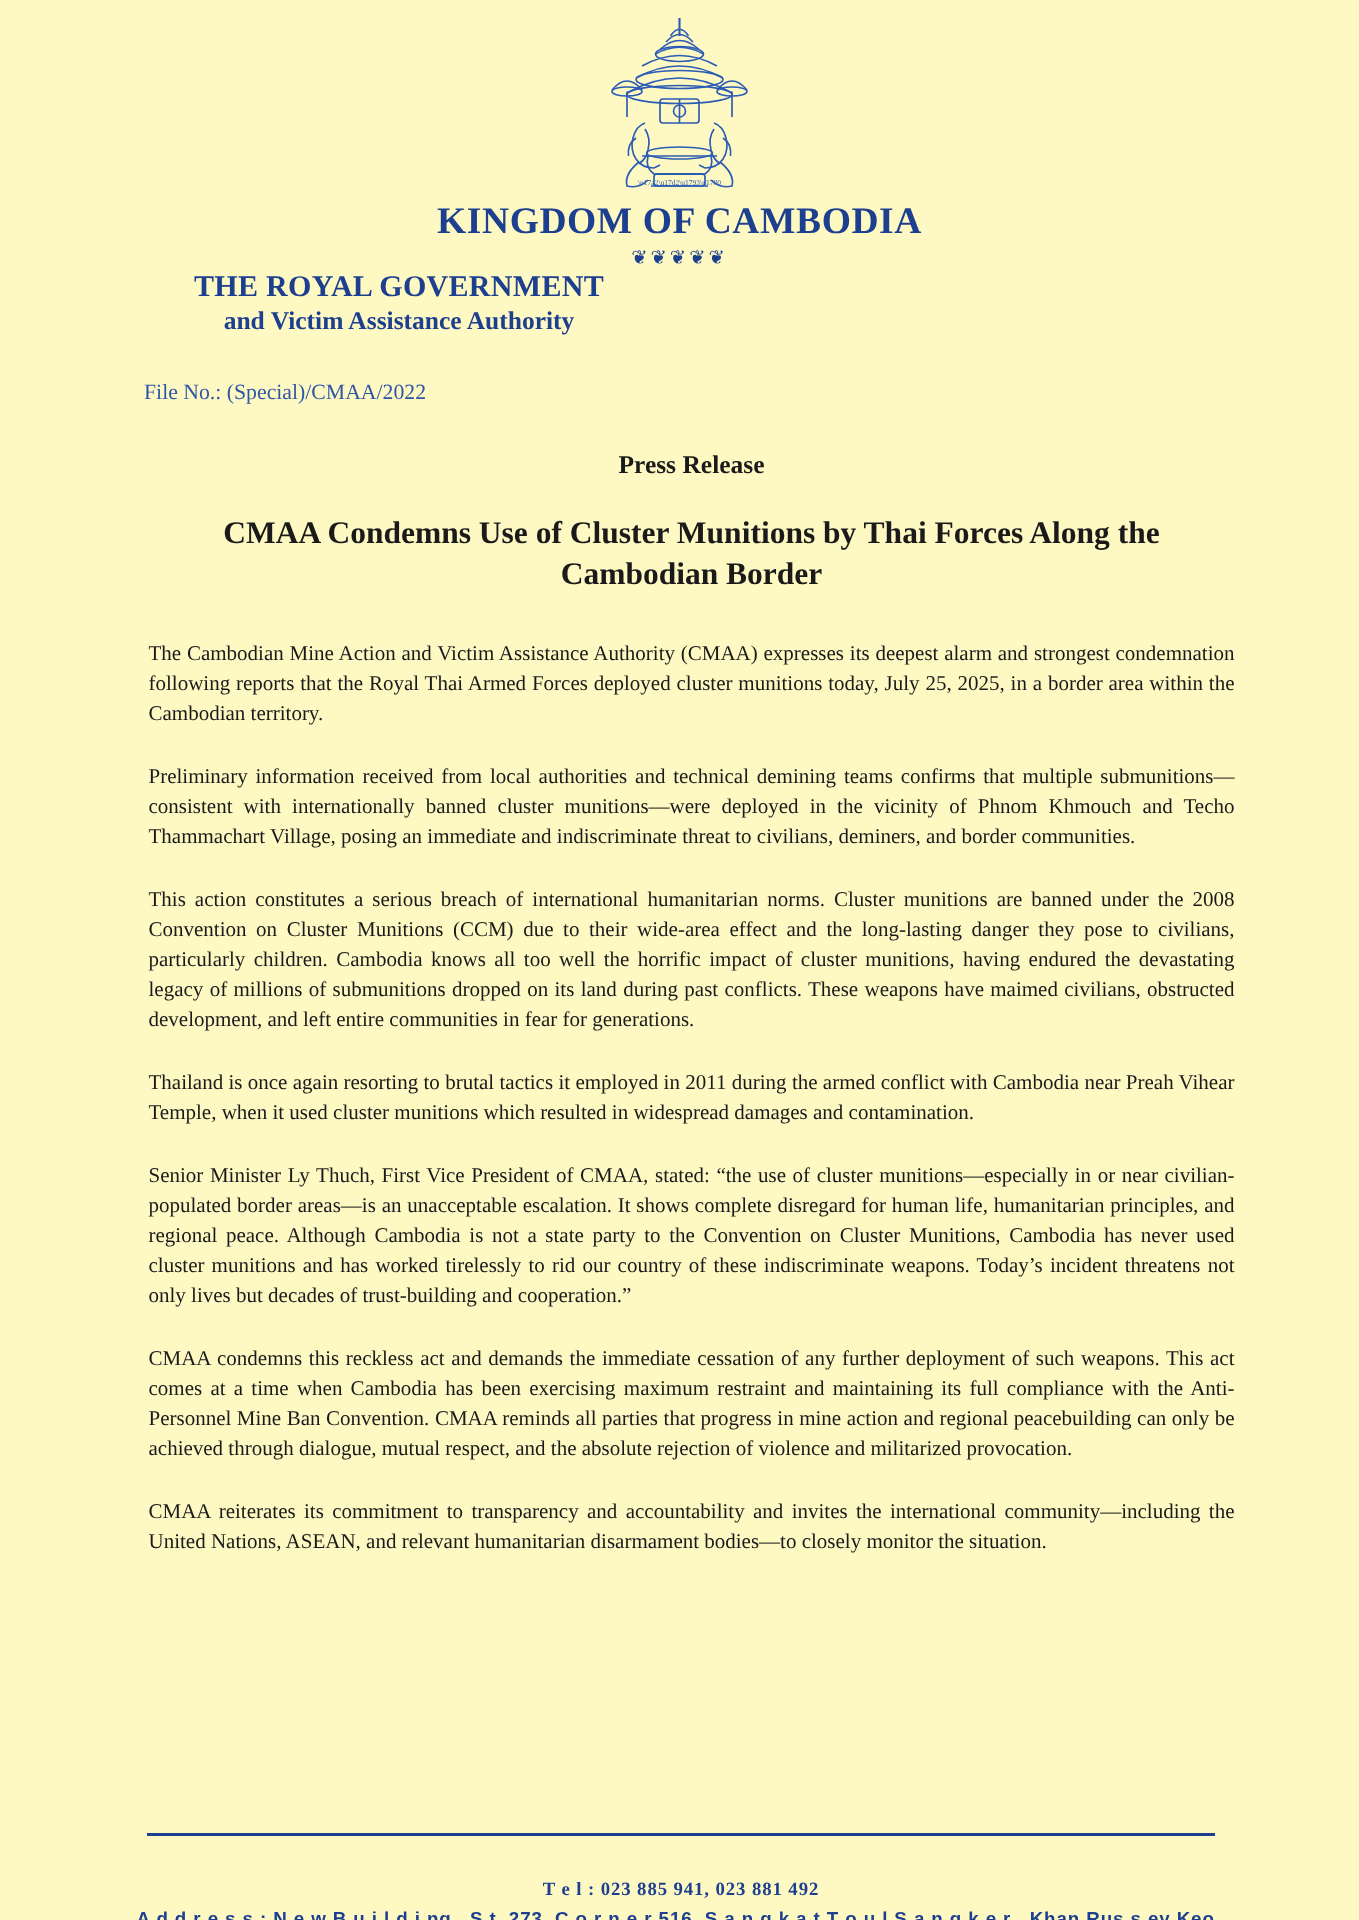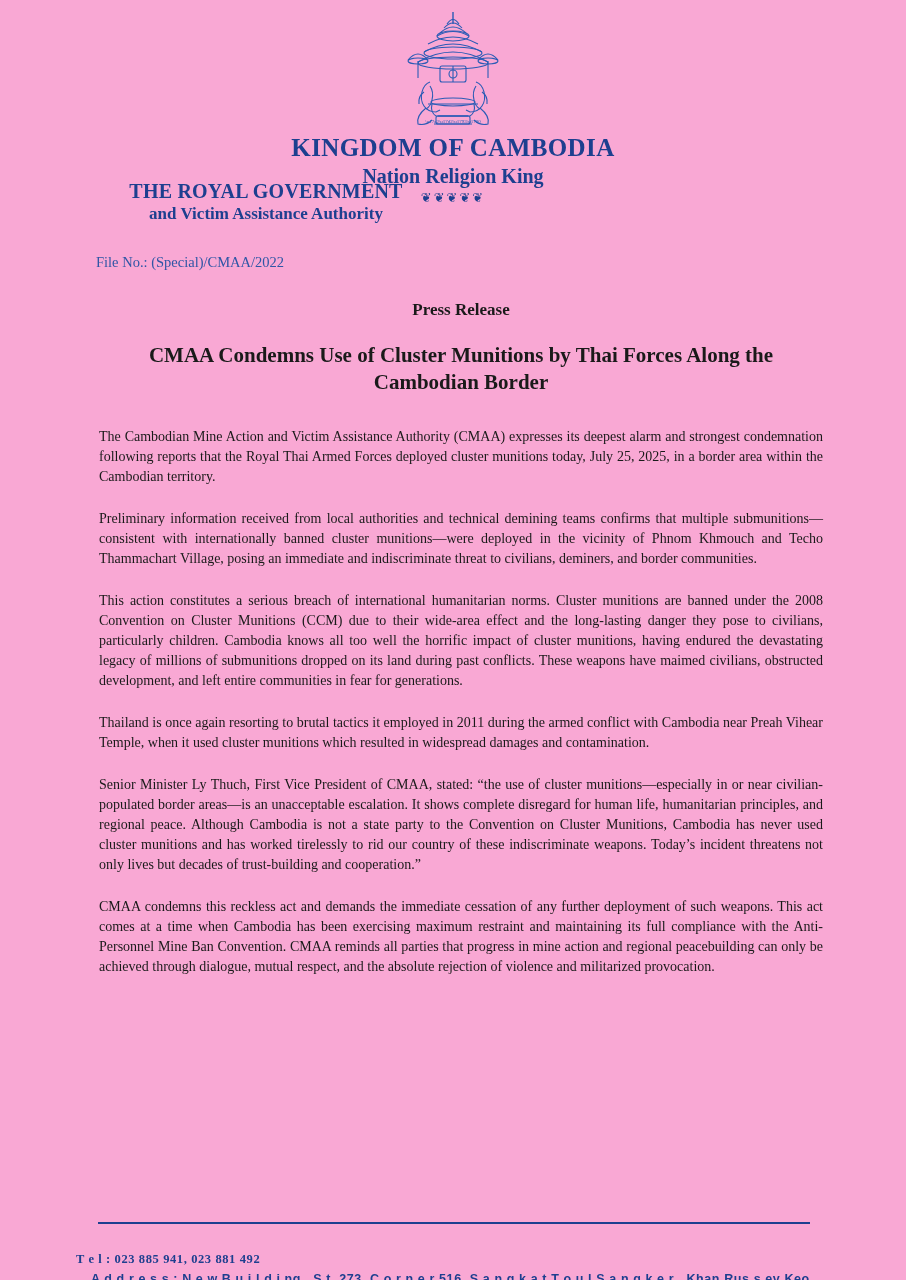--- a/index.html
+++ b/index.html
@@ -13,21 +13,21 @@
     font-family: "Liberation Serif", serif;
     color: #1a1a1a;
     position: relative;
     overflow: hidden;
   }
   .page {
     width: 906px;
     height: 1280px;
     position: relative;
     box-sizing: border-box;
-    background: #f9a8d4;
+    background: #fef9c3;
   }
 
   
   .emblem-wrap {
     width: 100%;
     display: flex;
     justify-content: center;
     padding-top: 8px;
   }
   .emblem {
@@ -138,24 +138,24 @@
     width: 728px;
     text-align: right;
     color: #1d3f8f;
     font-weight: bold;
     font-size: 12.5px;
     letter-spacing: 0.6px;
     font-family: Liberation Sans, sans-serif;
   }
   .footer-tel {
     position: absolute;
-    left: 76px;
+    left: 90px;
     top: 1252px;
     width: 728px;
-    text-align: left;
+    text-align: center;
     color: #1d3f8f;
     font-weight: bold;
     font-size: 12.5px;
     letter-spacing: 0.6px;
     font-family: "Liberation Serif", serif;
   }
 </style>
 </head>
 <body>
 
@@ -205,39 +205,39 @@
         <path d="M56 116 L94 116"></path>
 
         <path d="M48 100 q-10 8 -8 16 q8 2 14 -4"></path>
         <path d="M102 100 q10 8 8 16 q-8 2 -14 -4"></path>
       </g>
       <text x="75" y="115" text-anchor="middle" font-size="5" fill="#2a5bb5" font-family="Liberation Serif, serif">\u17a2\u17d2\u1793\u1780</text>
     </svg>
   </div>
 
   <div class="kingdom-line">KINGDOM OF CAMBODIA</div>
-  <div class="nation-line">Nation Religion King</div>
   <div class="ornament">❦❦❦❦❦</div>
 
   <div class="gov-block">
     <div class="gov-title">THE ROYAL GOVERNMENT</div>
     <div class="gov-sub2">and Victim Assistance Authority</div>
   </div>
 
   <div class="file-no">File No.: (Special)/CMAA/2022</div>
 
   <div class="content">
     <div class="press-release">Press Release</div>
     <div class="headline">CMAA Condemns Use of Cluster Munitions by Thai Forces Along the Cambodian Border</div>
 
     <p class="para">The Cambodian Mine Action and Victim Assistance Authority (CMAA) expresses its deepest alarm and strongest condemnation following reports that the Royal Thai Armed Forces deployed cluster munitions today, July 25, 2025, in a border area within the Cambodian territory.</p>
     <p class="para">Preliminary information received from local authorities and technical demining teams confirms that multiple submunitions—consistent with internationally banned cluster munitions—were deployed in the vicinity of Phnom Khmouch and Techo Thammachart Village, posing an immediate and indiscriminate threat to civilians, deminers, and border communities.</p>
     <p class="para">This action constitutes a serious breach of international humanitarian norms. Cluster munitions are banned under the 2008 Convention on Cluster Munitions (CCM) due to their wide-area effect and the long-lasting danger they pose to civilians, particularly children. Cambodia knows all too well the horrific impact of cluster munitions, having endured the devastating legacy of millions of submunitions dropped on its land during past conflicts. These weapons have maimed civilians, obstructed development, and left entire communities in fear for generations.</p>
     <p class="para">Thailand is once again resorting to brutal tactics it employed in 2011 during the armed conflict with Cambodia near Preah Vihear Temple, when it used cluster munitions which resulted in widespread damages and contamination.</p>
     <p class="para">Senior Minister Ly Thuch, First Vice President of CMAA, stated: “the use of cluster munitions—especially in or near civilian-populated border areas—is an unacceptable escalation. It shows complete disregard for human life, humanitarian principles, and regional peace. Although Cambodia is not a state party to the Convention on Cluster Munitions, Cambodia has never used cluster munitions and has worked tirelessly to rid our country of these indiscriminate weapons. Today’s incident threatens not only lives but decades of trust-building and cooperation.”</p>
     <p class="para">CMAA condemns this reckless act and demands the immediate cessation of any further deployment of such weapons. This act comes at a time when Cambodia has been exercising maximum restraint and maintaining its full compliance with the Anti-Personnel Mine Ban Convention. CMAA reminds all parties that progress in mine action and regional peacebuilding can only be achieved through dialogue, mutual respect, and the absolute rejection of violence and militarized provocation.</p>
+    <p class="para">CMAA reiterates its commitment to transparency and accountability and invites the international community—including the United Nations, ASEAN, and relevant humanitarian disarmament bodies—to closely monitor the situation.</p>
   </div>
 
   <div class="footer-rule"></div>
   <div class="footer-addr">A d d r e s s : N e w B u i l d i ng , S t .273, C o r n e r  516, S a n g k a t   T o u l   S a n g k e r , Khan Rus s ey Keo , PhnomPe nh ,</div>
   <div class="footer-tel">T e l : 023 885 941, 023 881 492</div>
 
 </div>
 
 </body></html>

